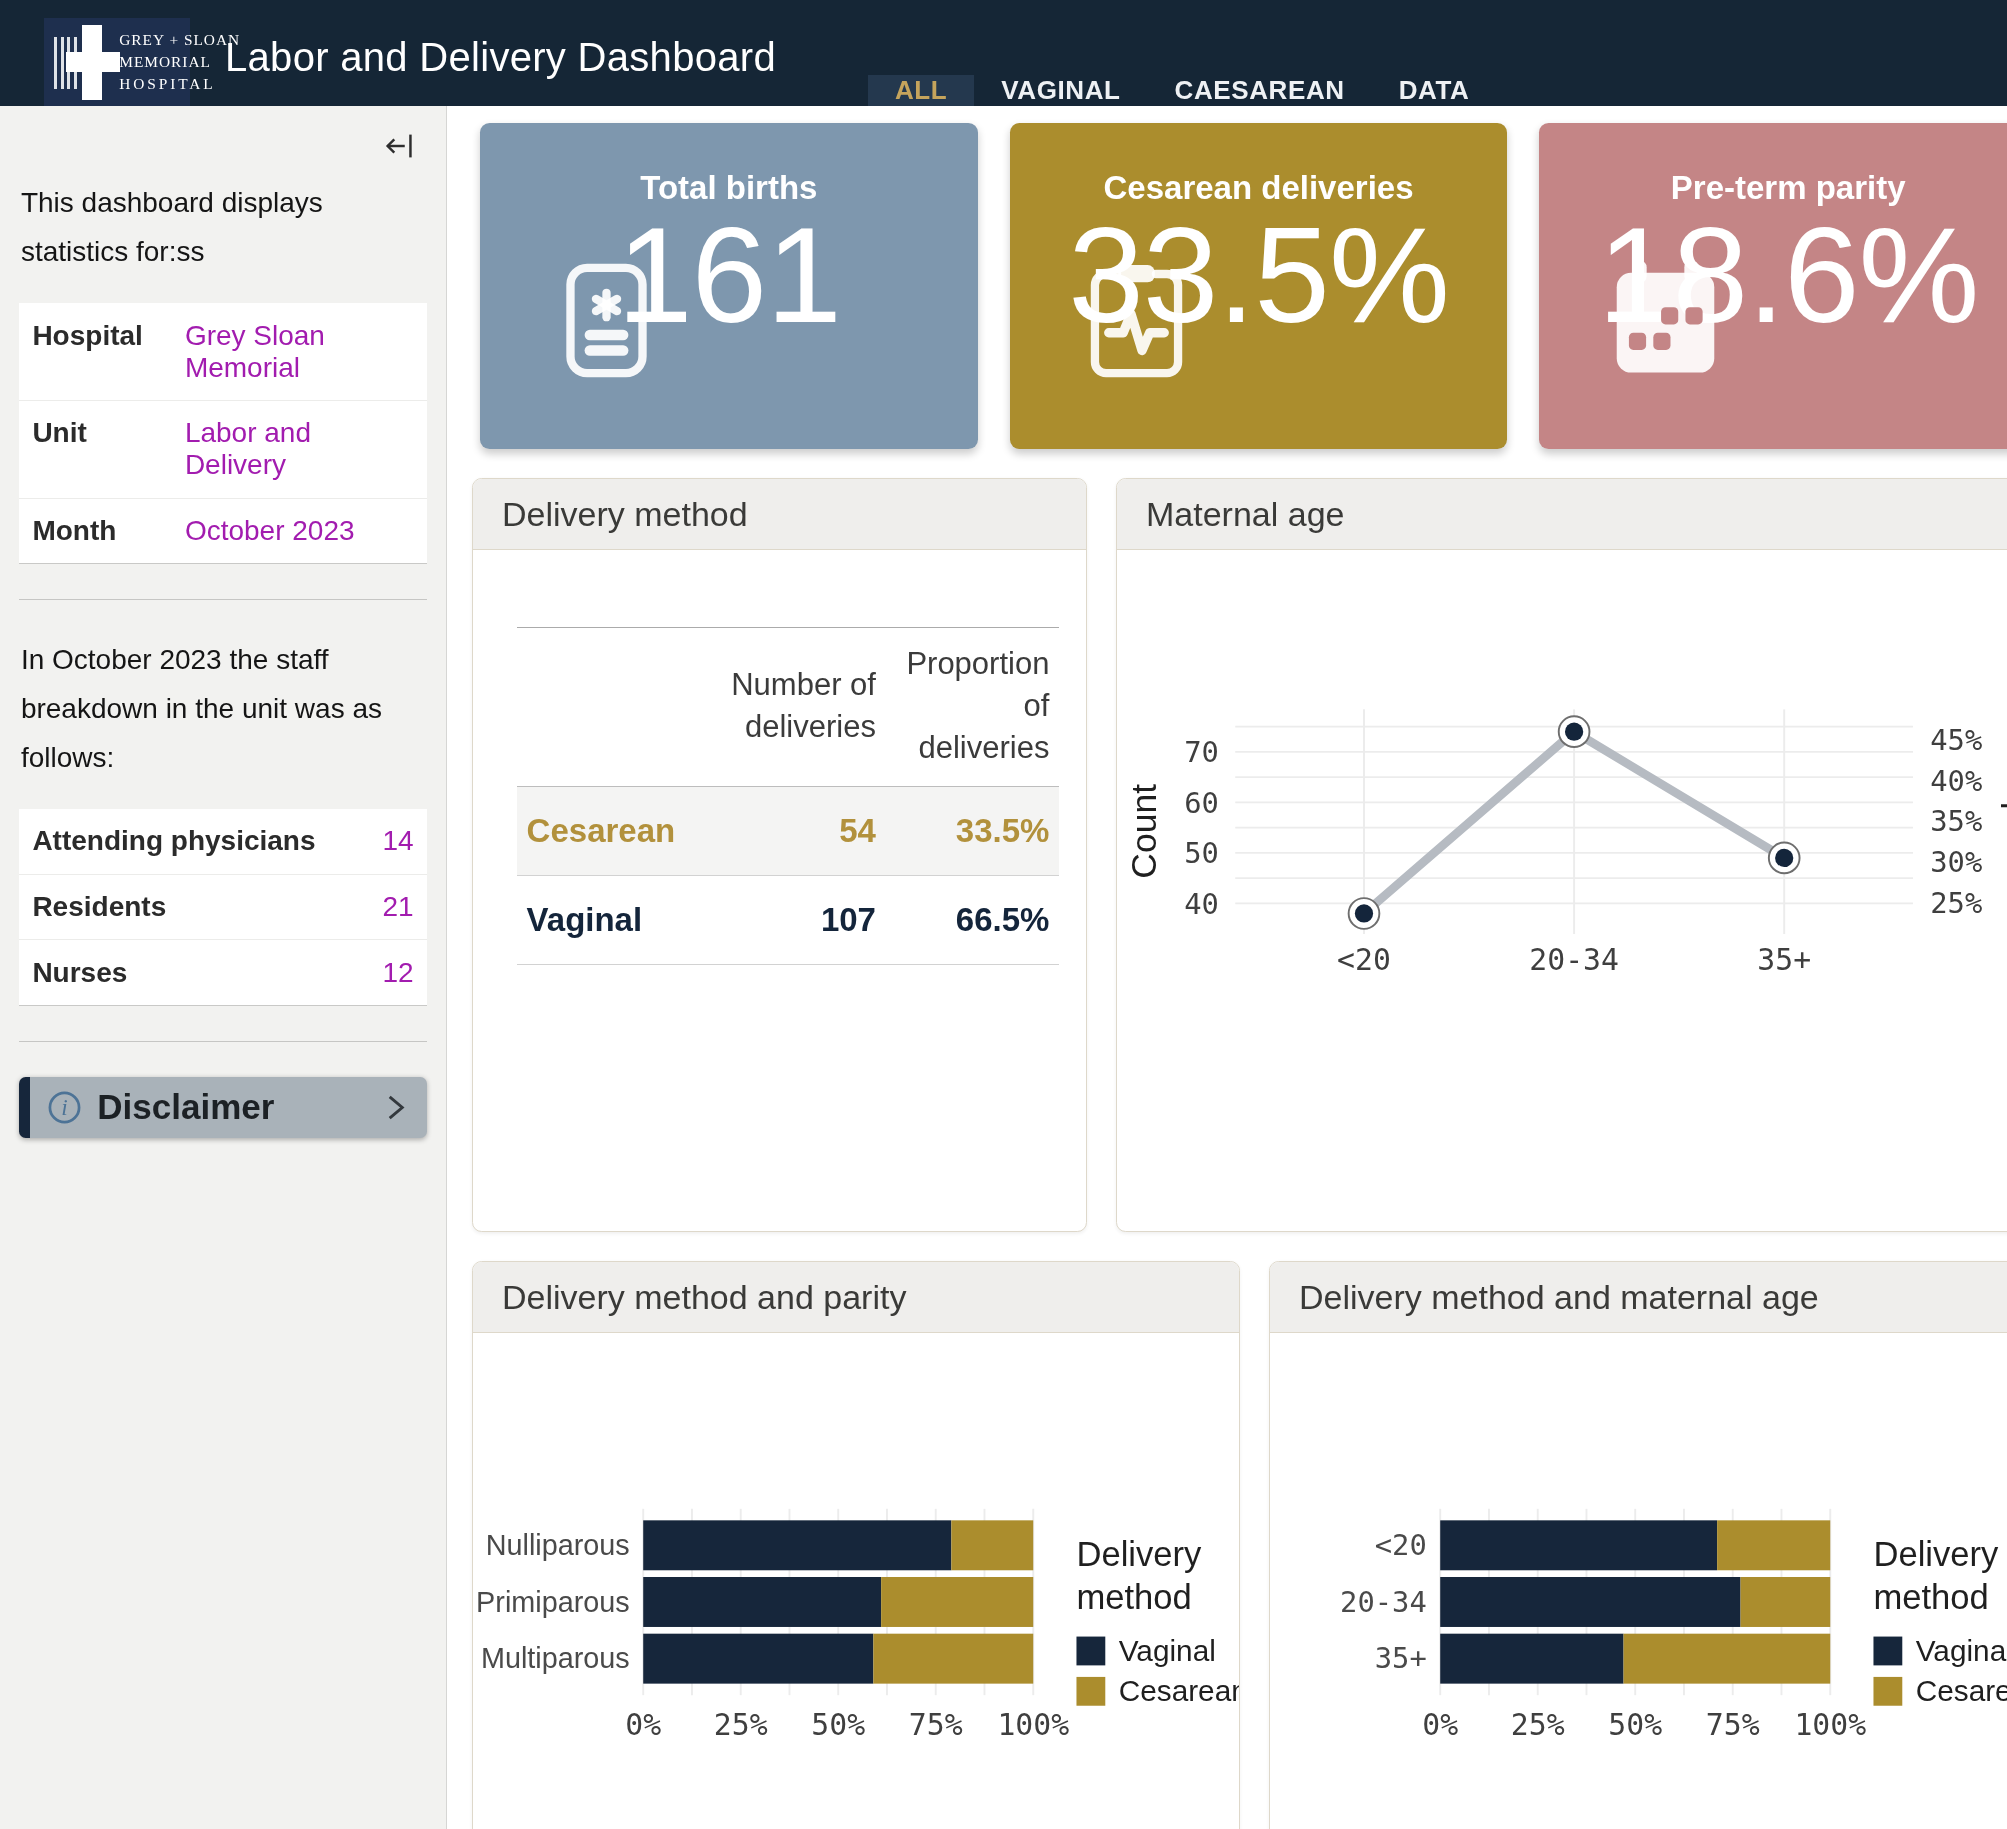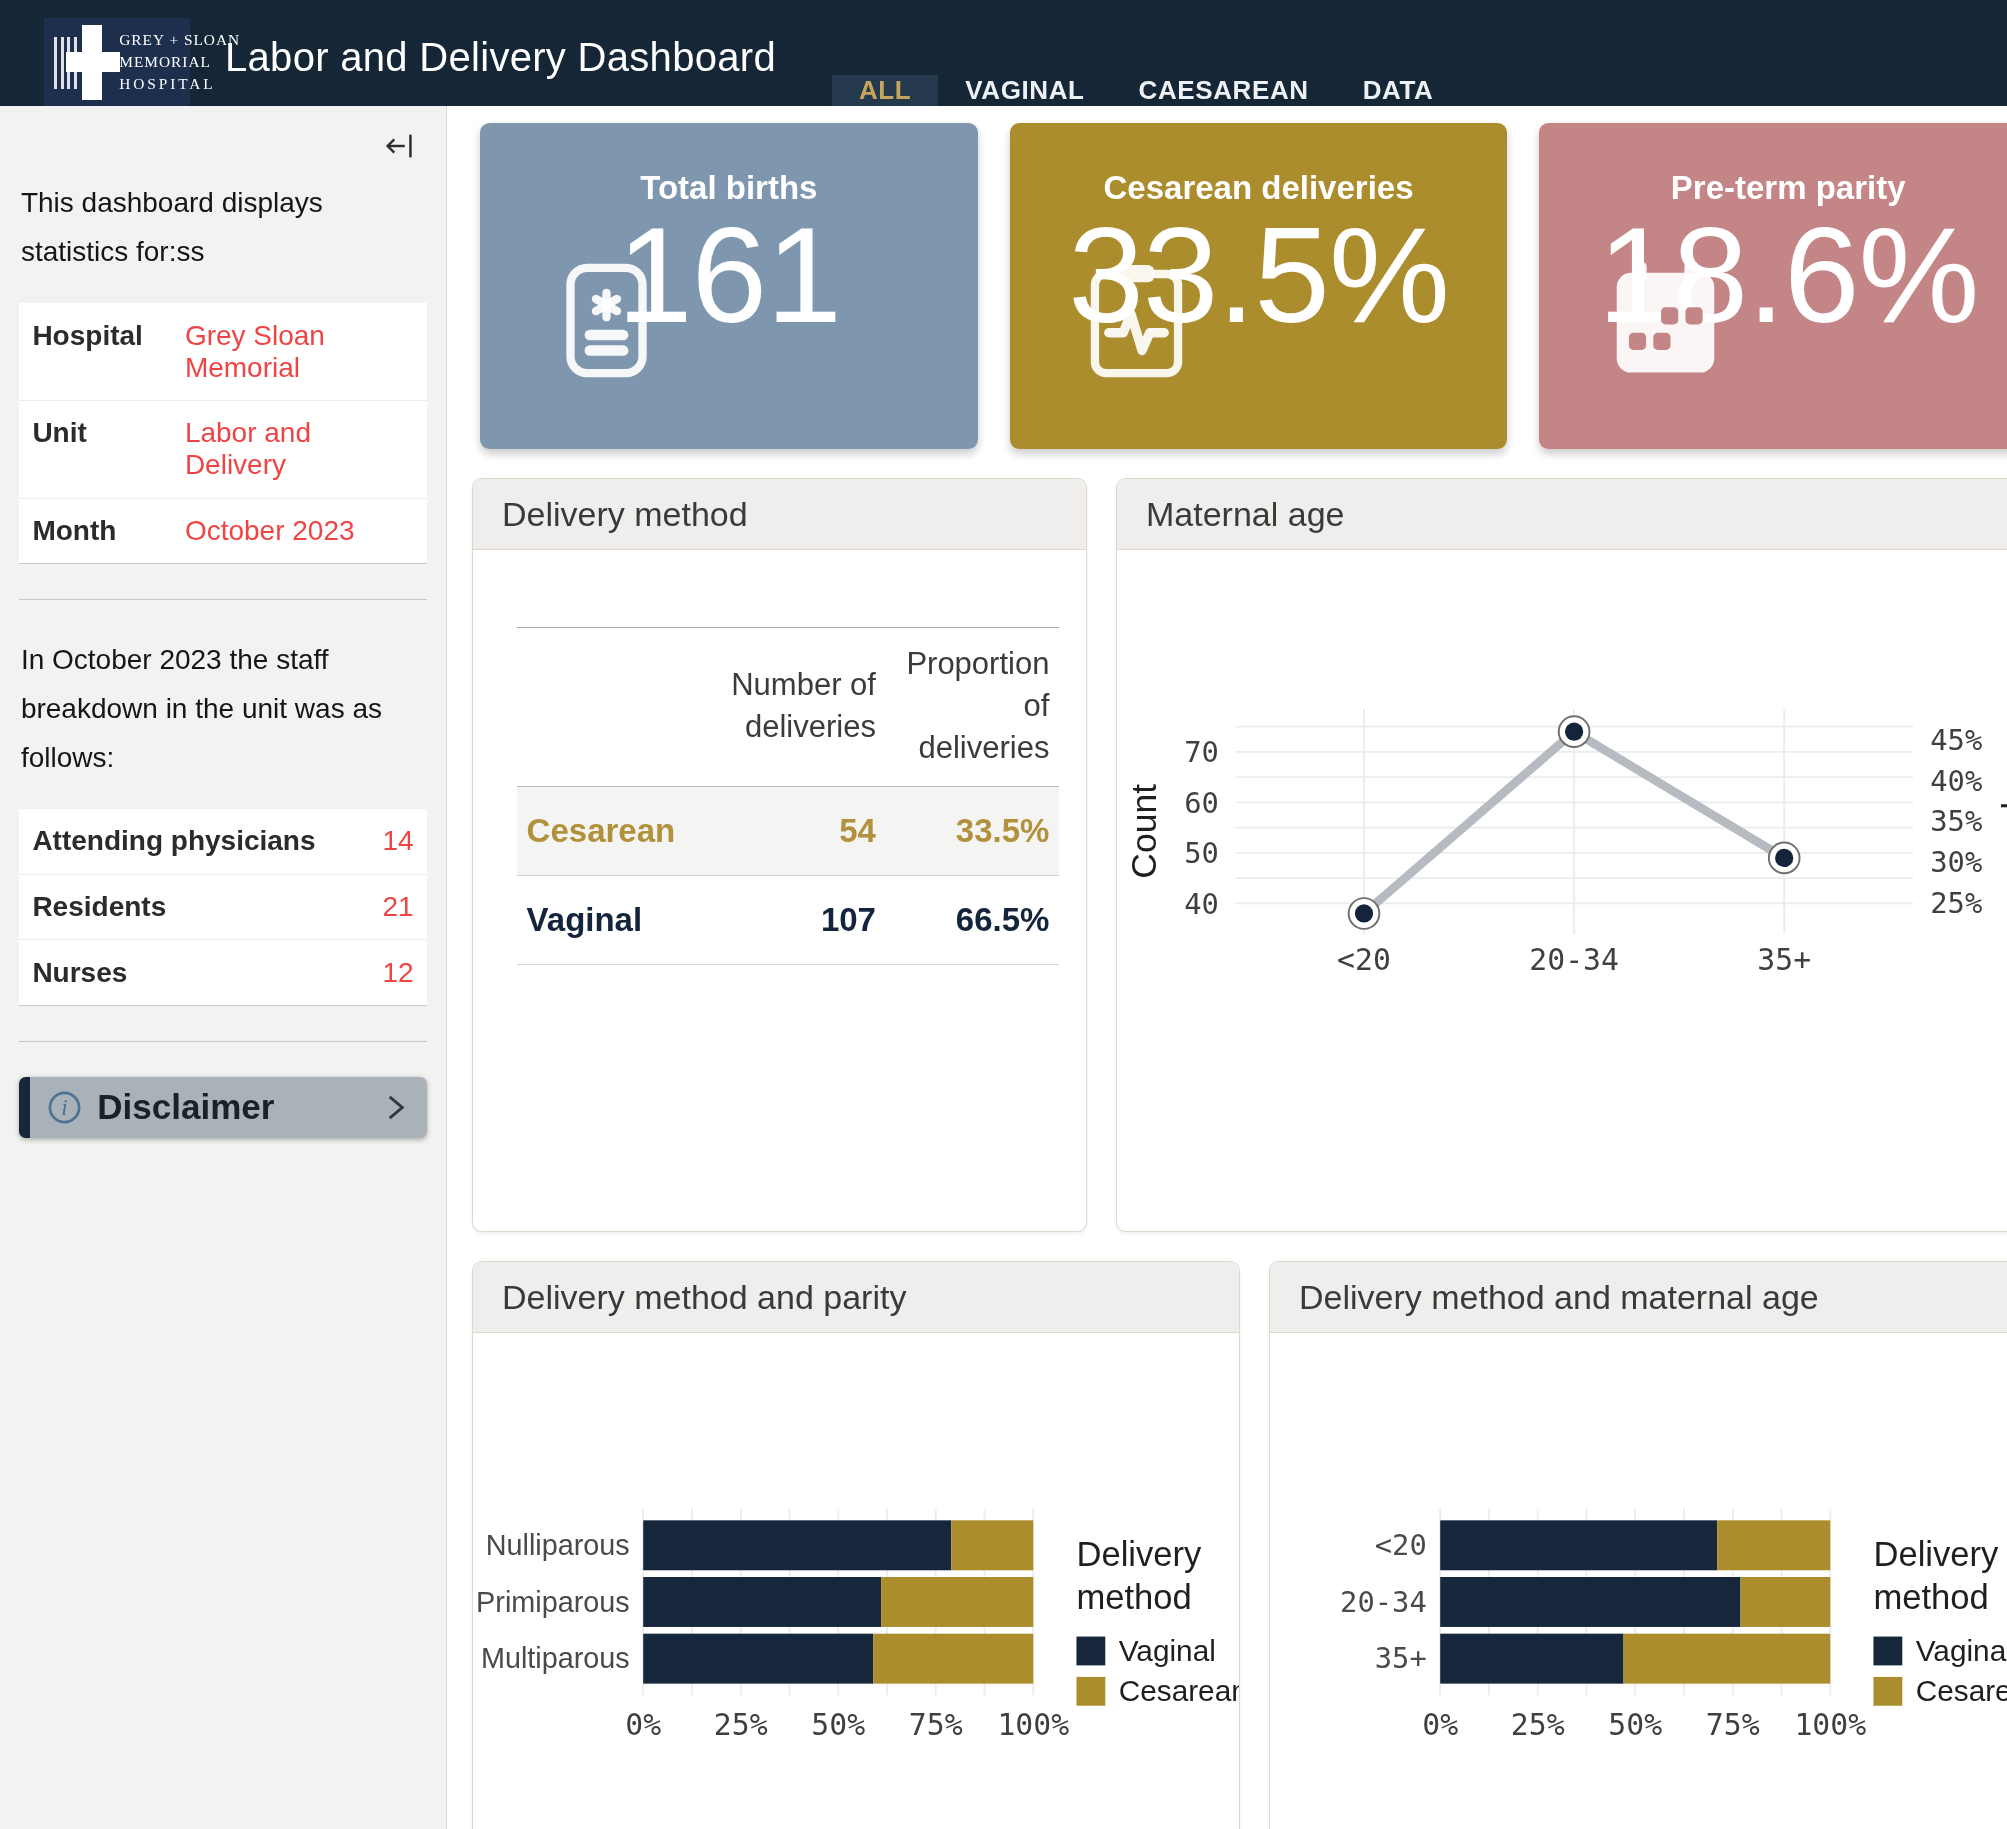--- a/index.html
+++ b/index.html
@@ -14,35 +14,35 @@
   .logo { width:146px; height:88px; background:#1e2f4e; margin-left:44px; margin-top:8.6px;
           position:relative; flex:none; }
   .logo-stripes { position:absolute; left:9.6px; top:19px; width:27px; height:52px;
           background:repeating-linear-gradient(90deg,#f4f6f8 0 2.9px, rgba(0,0,0,0) 2.9px 6.7px); opacity:.9; }
   .logo-cross-v { position:absolute; left:38px; top:6.7px;  width:20px; height:75px; background:#fff; }
   .logo-cross-h { position:absolute; left:22px; top:34px; width:54px; height:20px; background:#fff; }
   .logo-text { position:absolute; right:5.8px; top:10.6px; width:65px; text-align:right;
           color:#fff; font-family:"Liberation Serif", serif; font-size:15.4px; line-height:1.45;
           letter-spacing:1px; white-space:nowrap; }
   .app-title { color:#ffffff; font-size:40px; font-weight:500; margin-left:35px; letter-spacing:0.3px; }
-  .nav { display:flex; margin-left:56px; align-items:stretch; }
+  .nav { display:flex; margin-left:92px; align-items:stretch; }
   .nav-tab { display:flex; align-items:center; padding:0 27px; color:#eef1f4;
           font-size:26px; font-weight:700; letter-spacing:0.6px; cursor:pointer; }
   .nav-tab.active { background:#24384e; color:#c5a45c; }
   
   .layout { display:flex; height:1723px; }
   .sidebar { width:447px; flex:none; background:#f2f2f0; border-right:1.9px solid #d6d6d4;
           padding:21px 19px 0 19px; }
   .collapse-row { display:flex; justify-content:flex-end; padding-right:7.7px; height:38px; }
   .sidebar p { font-size:28px; line-height:1.75; margin:13.4px 1.9px 27px 1.9px; color:#151515; }
   .side-table { width:100%; background:#ffffff; border-bottom:1.9px solid #c9c9c7; }
   .side-row { display:flex; padding:16.3px 13.4px; border-top:1.9px solid #ececea; align-items:baseline; }
   .side-row:first-child { border-top:none; }
   .side-label { font-weight:700; color:#2b2b2b; font-size:28px; width:40%; }
-  .side-value { color:#ef4444; font-size:28px; flex:1; }
+  .side-value { color:#a21caf; font-size:28px; flex:1; }
   .side-value.num { text-align:right; }
   .divider { border:none; border-top:1.9px solid #c6c6c4; margin:35px 0; }
   .disclaimer-btn { margin-top:5.8px; height:61px; background:#a9b2b9; border-radius:6.7px;
           border-left:11.5px solid #16263b; display:flex; align-items:center; padding:0 17.3px;
           box-shadow:0 1.9px 5.8px rgba(0,0,0,.28); cursor:pointer; }
   .disc-label { font-weight:700; font-size:35px; color:#1c2125; margin-left:15px; flex:1; }
   
   .main { flex:1; padding:17.3px 15.4px 0 25px; background:#fff; }
   .vrow { display:flex; gap:32px; height:326px;padding-left:8px; }
   .vbox { flex:1; border-radius:9.6px; color:#fff; display:flex; flex-direction:column;

